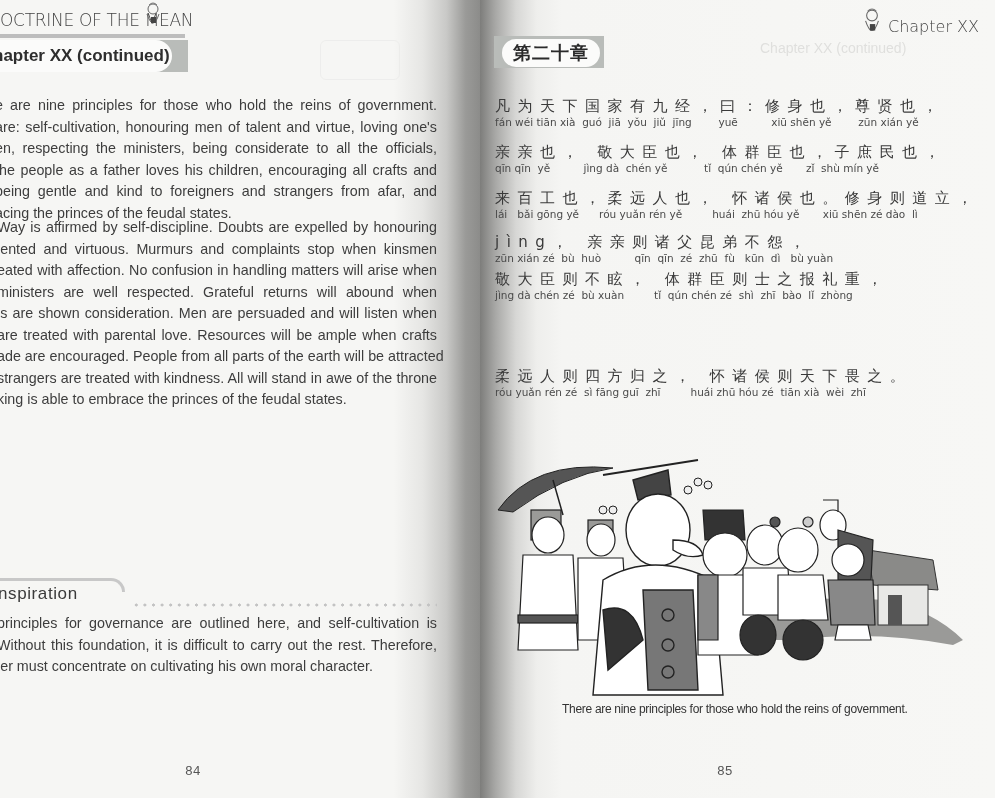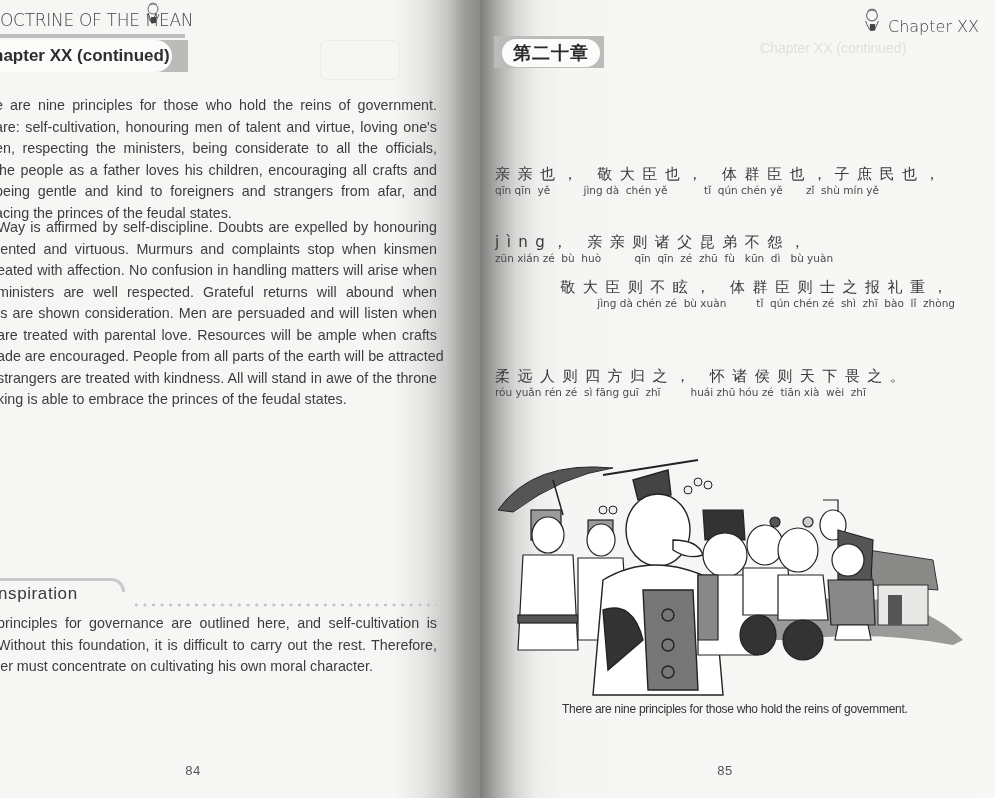--- a/index.html
+++ b/index.html
@@ -191,29 +191,37 @@
   <div class="running-head-right">Chapter  XX</div>
 
   <div class="ghost-text" style="left:760px; top:40px; font-size:14px;">Chapter XX (continued)</div>
 
   <div class="cn-chapter-banner">
     <div class="cn-chapter-inner">
       <span class="cn-chapter-text">第二十章</span>
     </div>
   </div>
 
-  <div class="cn-line" style="top:143px;margin-top:22px;">
+  <div class="cn-line" style="top:97px;">
+    <div class="cn-hanzi">凡为天下国家有九经，曰：修身也，尊贤也，</div>
+    <div class="cn-pinyin">fán wéi tiān xià  guó  jiā  yǒu  jiǔ  jīng        yuē          xiū shēn yě        zūn xián yě</div>
+  </div>
+  <div class="cn-line" style="top:143px;">
     <div class="cn-hanzi">亲亲也，  敬大臣也，  体群臣也，子庶民也，</div>
     <div class="cn-pinyin">qīn qīn  yě          jìng dà  chén yě           tǐ  qún chén yě       zǐ  shù mín yě</div>
+  </div>
+  <div class="cn-line" style="top:189px;">
+    <div class="cn-hanzi">来百工也，柔远人也，  怀诸侯也。修身则道立，</div>
+    <div class="cn-pinyin">lái   bǎi gōng yě      róu yuǎn rén yě         huái  zhū hóu yě       xiū shēn zé dào  lì</div>
   </div>
   <div class="cn-line" style="top:233px;">
     <div class="cn-hanzi">jìng，  亲亲则诸父昆弟不怨，</div>
     <div class="cn-pinyin">zūn xián zé  bù  huò          qīn  qīn  zé  zhū  fù   kūn  dì   bù yuàn</div>
   </div>
-  <div class="cn-line" style="top:278px;text-align:right;">
+  <div class="cn-line" style="top:270px;">
     <div class="cn-hanzi">敬大臣则不眩，  体群臣则士之报礼重，</div>
     <div class="cn-pinyin">jìng dà chén zé  bù xuàn         tǐ  qún chén zé  shì  zhī  bào  lǐ  zhòng</div>
   </div>
   <div class="cn-line" style="top:367px;">
     <div class="cn-hanzi">柔远人则四方归之，  怀诸侯则天下畏之。</div>
     <div class="cn-pinyin">róu yuǎn rén zé  sì fāng guī  zhī         huái zhū hóu zé  tiān xià  wèi  zhī</div>
   </div>
 
   <div class="illustration">
     <svg viewBox="0 0 475 260" preserveAspectRatio="none">

